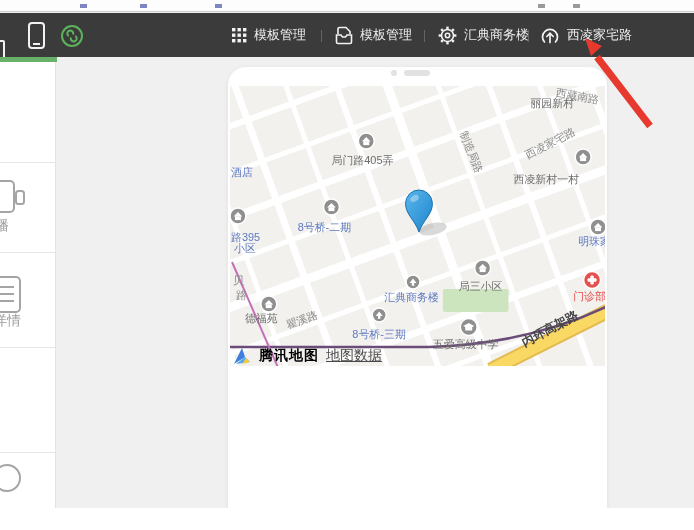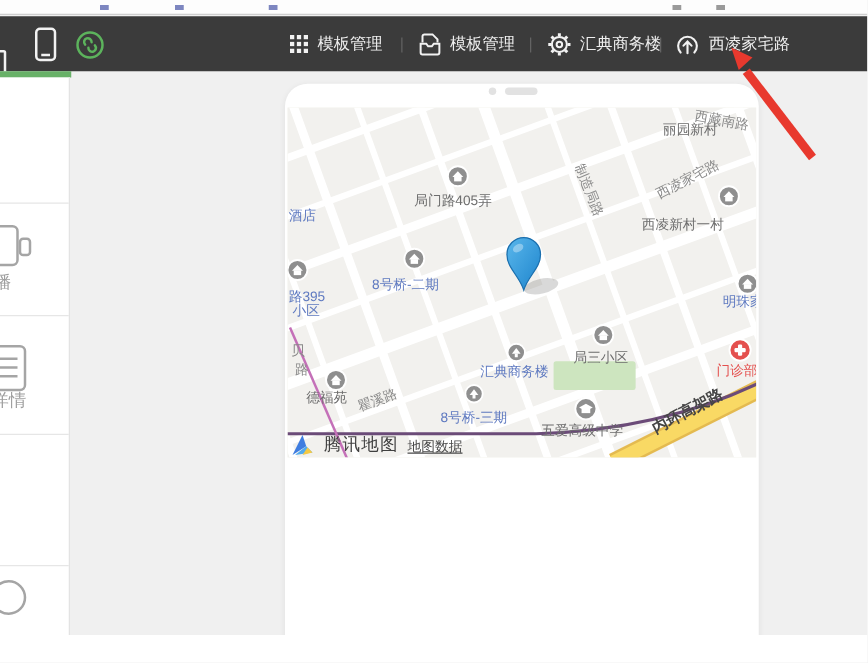--- a/index.html
+++ b/index.html
@@ -36,22 +36,22 @@
            border-radius:18px 18px 0 0; box-shadow:0 1px 5px rgba(0,0,0,0.07); }
   .cam-dot { position:absolute; left:163px; top:3px; width:6px; height:6px; border-radius:50%;
              background:#e2e2e2; }
   .speaker { position:absolute; left:176px; top:3px; width:26px; height:6px; border-radius:3px;
              background:#e2e2e2; }
   .map-wrap { position:absolute; left:2px; top:19px; width:375px; height:280px; overflow:hidden;
               background:#f2f1ee; }
   .map-wrap svg { display:block; }
 
   .attrib { position:absolute; left:3px; bottom:1px; display:flex; align-items:flex-end; gap:7px; }
-  .brand { font-size:14px; font-weight:normal; color:#404040; letter-spacing:1px; }
-  .datalabel { font-size:11px; color:#4a4a4a; text-decoration:underline; padding-bottom:0;margin-top:28px; }
+  .brand { font-size:14px; font-weight:bold; color:#000000; letter-spacing:1px; }
+  .datalabel { font-size:14px; color:#4a4a4a; text-decoration:underline; padding-bottom:0;margin-top:28px; }
 
   
   text.ml { font-family:"Liberation Sans", sans-serif; font-size:11px; }
   text.poi { fill:#6d6d6d; }
   text.poi-blue { fill:#5e79c0; }
   text.road { fill:#8a8a8a; }
   text.clinic { fill:#e4504e; }
   text.highway { fill:#454545; font-size:12.5px; font-weight:bold; }
 
   .annot { position:absolute; left:0; top:0; pointer-events:none; z-index:20; }

